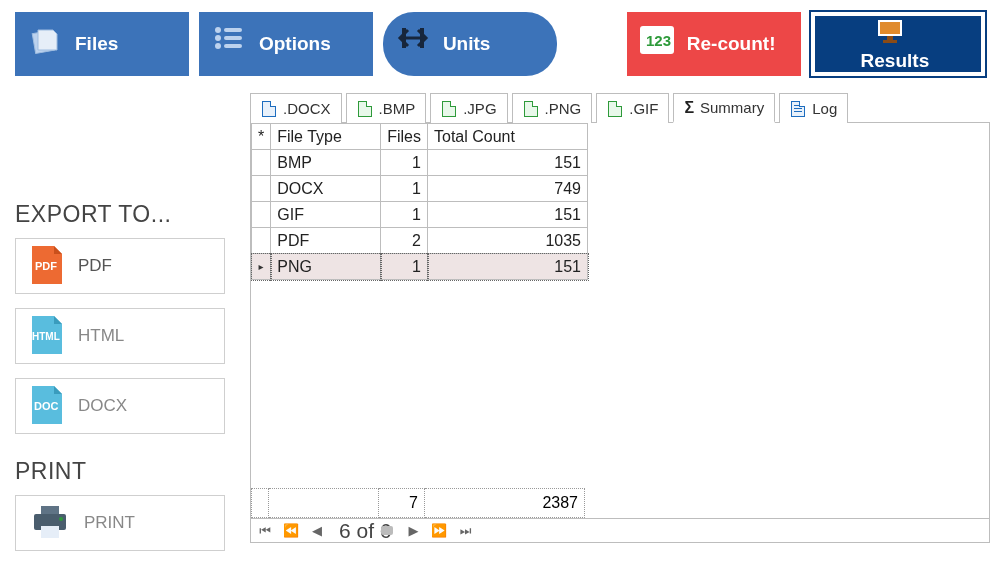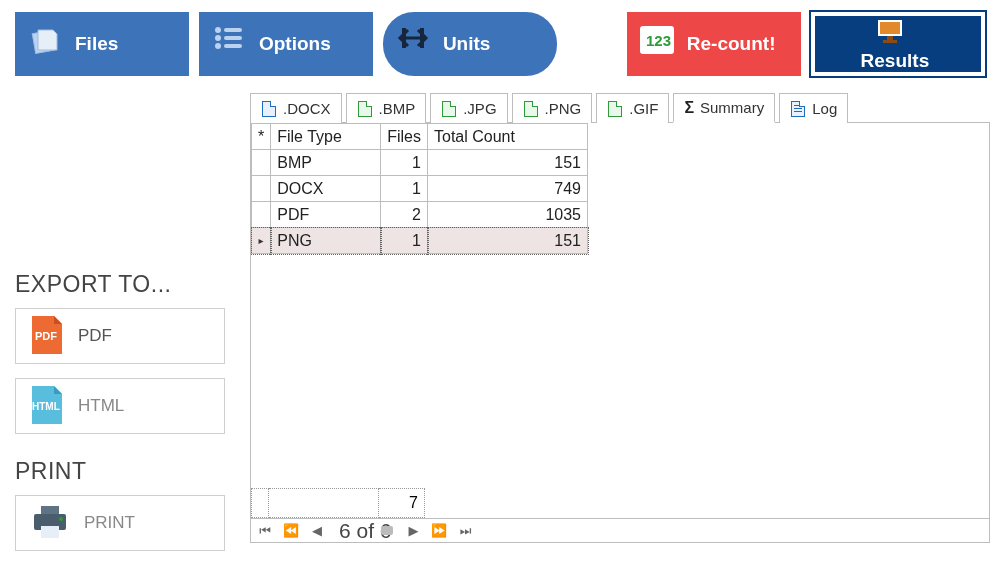--- a/index.html
+++ b/index.html
@@ -181,20 +181,30 @@
       <span class="exp-ico">
         <svg class="file-svg" width="34" height="40" viewBox="0 0 34 40">
           <path d="M2 0h22l8 8v30H2z"></path>
             <path d="M24 0v8h8z" fill="#3a9cbd"></path>
           <text x="2" y="24" font-size="10" font-weight="700" fill="#fff">HTML</text>
           </svg>
       </span>
       <span class="exp-label">HTML</span>
     </div>
 
+    <div class="exp-btn exp-docx">
+      <span class="exp-ico">
+        <svg class="file-svg" width="34" height="40" viewBox="0 0 34 40">
+          <path d="M2 0h22l8 8v30H2z"></path>
+            <path d="M24 0v8h8z" fill="#3a9cbd"></path>
+          <text x="4" y="24" font-size="11" font-weight="700" fill="#fff">DOC</text>
+          </svg>
+      </span>
+      <span class="exp-label">DOCX</span>
+    </div>
 
     <div class="side-hdr" style="margin-top:24px">PRINT</div>
     <div class="print-btn">
       <span class="print-ico">
         <svg width="40" height="34" viewBox="0 0 40 34">
           <rect x="11" y="0" width="18" height="8" fill="#5f7385"></rect>
           <rect x="4" y="8" width="32" height="16" rx="2" fill="#4a5d6d"></rect>
           <circle cx="31" cy="13" r="2" fill="#2e9a3a"></circle>
           <rect x="11" y="20" width="18" height="12" fill="#e6eef8"></rect>
           </svg>
@@ -271,38 +281,45 @@
               <td class="num">151</td>
             </tr>
           <tr>
               <td class="rowmark"></td>
               <td>DOCX</td>
               <td class="num">1</td>
               <td class="num">749</td>
             </tr>
           <tr>
               <td class="rowmark"></td>
+              <td>GIF</td>
+              <td class="num">1</td>
+              <td class="num">151</td>
+            </tr>
+          <tr>
+              <td class="rowmark"></td>
               <td>PDF</td>
               <td class="num">2</td>
               <td class="num">1035</td>
             </tr>
           <tr class="sel">
               <td class="rowmark">▸</td>
               <td>PNG</td>
               <td class="num">1</td>
               <td class="num">151</td>
             </tr>
         </tbody>
       </table>
 
       <div class="footer">
         <div class="totals">
           <div class="c0"></div>
             <div class="c1"></div>
           <div class="c2">7</div>
+          <div class="c3">2387</div>
         </div>
         <div class="nav">
           <span class="nb">⏮</span>
           <span class="nb">⏪</span>
           <span class="nb">◀</span>
           <span class="pg">6 of 6</span>
           <span class="nb">▶</span>
           <span class="nb">⏩</span>
           <span class="nb">⏭</span>
           <span class="hscroll-thumb"></span>

